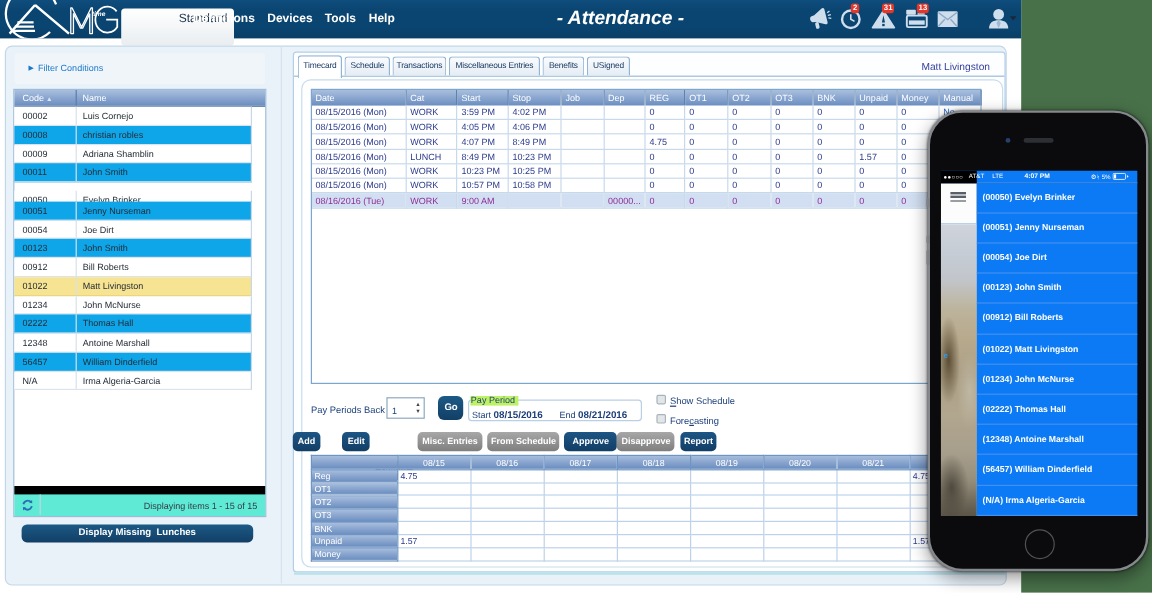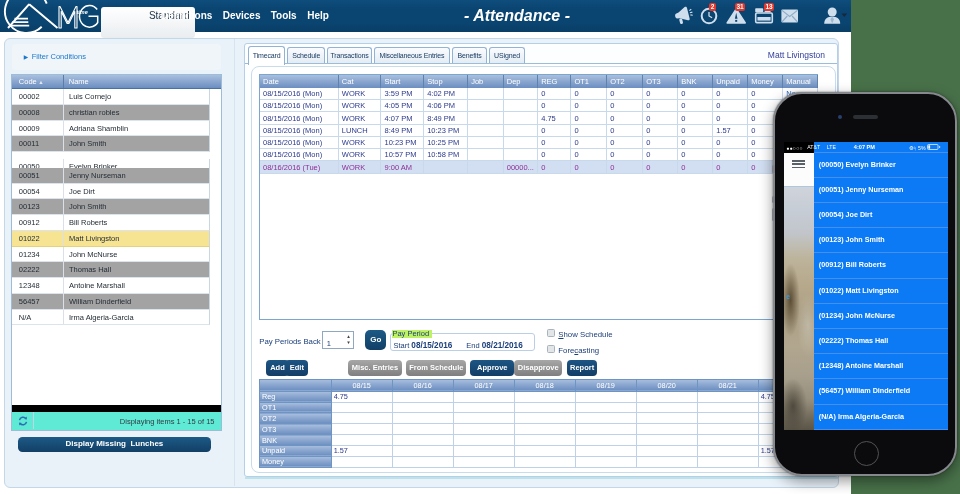--- a/index.html
+++ b/index.html
@@ -14,21 +14,21 @@
 #title{position:absolute;left:440px;top:7px;width:154px;text-align:center;color:#fff;font-size:16px;font-style:italic;font-weight:600;}
 .badge{position:absolute;background:#e2372a;color:#fff;font-size:6.5px;font-weight:bold;border-radius:2px;padding:1px 1.5px;line-height:6.5px;z-index:3;}
 
 #outer{left:3.5px;top:37.5px;width:835px;height:450px;background:#e9f1f9;border:1px solid #c3d7e8;border-radius:6px;box-sizing:border-box;z-index:1;}
 #vsplit{left:233.8px;top:39px;width:1px;height:447px;background:#d7e3ef;z-index:2;}
 
 #filterbar{left:12px;top:43.8px;width:209.3px;height:26.2px;background:#f0f5fa;border-radius:3px;z-index:2;font-size:7.5px;color:#1a78cb;line-height:26.2px;}
 #ltwrap{left:11.3px;top:73.8px;width:211.2px;height:357px;background:#fff;border:1px solid #9dbcd8;box-sizing:border-box;z-index:2;}
 #lthead{position:absolute;left:0;top:0;width:209.2px;height:14.5px;background:linear-gradient(180deg,#a9bfde 0%,#8aa6cf 50%,#6b8ec0 100%);border-bottom:1px solid #49729f;box-sizing:border-box;color:#fff;font-size:7.5px;line-height:13px;}
 .lrow{position:absolute;left:0;width:198.2px;height:15.73px;font-size:7.5px;color:#252d36;line-height:15.7px;border-bottom:1px solid #dde3ec;border-right:1px solid #c9d6e4;box-sizing:border-box;background:#fff;}
-.lrow.alt{background:#a3a3a3;}
+.lrow.alt{background:#0ea5e9;}
 .lrow.sel{background:#f7e492;border-bottom:1px solid #e5d27e;}
 .lrow .c1{position:absolute;left:6.5px;}
 .lrow .c2{position:absolute;left:56.7px;}
 .lvline{position:absolute;left:50.7px;top:0;width:1px;height:100%;background:#d8e0ea;}
 #pager{position:absolute;left:0;bottom:0;width:209.2px;height:18px;background:#5eead4;border-top:7px solid #000000;font-size:7.5px;color:#333c47;}
 .navybtn{position:absolute;left:17.5px;width:193.8px;background:linear-gradient(180deg,#1c5a86,#123f66);border-radius:4.5px;color:#fff;font-size:8px;font-weight:600;text-align:center;z-index:2;}
 
 #card{left:244px;top:43.3px;width:593.5px;height:433.8px;background:#fdfeff;border:1px solid #b5cfe8;border-radius:3px;box-sizing:border-box;z-index:2;}
 #wrapper{left:250.8px;top:65.8px;width:585px;height:407.2px;background:#fff;border:1px solid #c9dcec;border-radius:8px;box-sizing:border-box;z-index:2;}
 .tab{position:absolute;top:47.3px;height:15.4px;border:1px solid #92b3d4;border-bottom:none;border-radius:3px 3px 0 0;background:linear-gradient(#fafcfe,#e4ecf4);color:#1b3c64;font-size:7px;letter-spacing:-0.15px;text-align:center;box-sizing:border-box;line-height:15px;z-index:3;}
@@ -400,21 +400,21 @@
 </div>
 <div class="abs" id="gobtn">Go</div>
 <div class="abs" id="fldset">
     <div id="legend">Pay Period</div>
   <div style="position:absolute;left:2px;top:7px;font-size:7.5px;color:#1c3f7a;white-space:nowrap;">Start <b style="font-size:8.2px;">08/15/2016</b><span style="display:inline-block;width:14px;"></span>End <b style="font-size:8.2px;">08/21/2016</b></div>
 </div>
 <div class="chk abs" style="top:329px;"></div>
 <div class="abs ctl" style="left:558.3px;top:330px;"><u>S</u>how Schedule</div>
 <div class="chk abs" style="top:345px;"></div>
 <div class="abs ctl" style="left:558.3px;top:346px;">Fore<u>c</u>asting</div>
-<div class="abtn navy" style="left:266px;width:23px;">Add</div>
+<div class="abtn navy" style="left:244px;width:23px;">Add</div>
 <div class="abtn navy" style="left:285.4px;width:22.9px;">Edit</div>
 <div class="abtn gray" style="left:312.5px;width:31.3px;margin-top:24px;">Delete</div>
 <div class="abtn gray" style="left:347.9px;width:54.2px;">Misc. Entries</div>
 <div class="abtn gray" style="left:406.3px;width:60px;">From Schedule</div>
 <div class="abtn navy" style="left:470.3px;width:44px;">Approve</div>
 <div class="abtn gray" style="left:514.1px;width:48.4px;">Disapprove</div>
 <div class="abtn navy" style="left:567.2px;width:29.8px;">Report</div>
 <div class="abs" style="left:259px;top:378.7px;z-index:3;" id="smholder">
     <table id="smtab">
       <colgroup>

